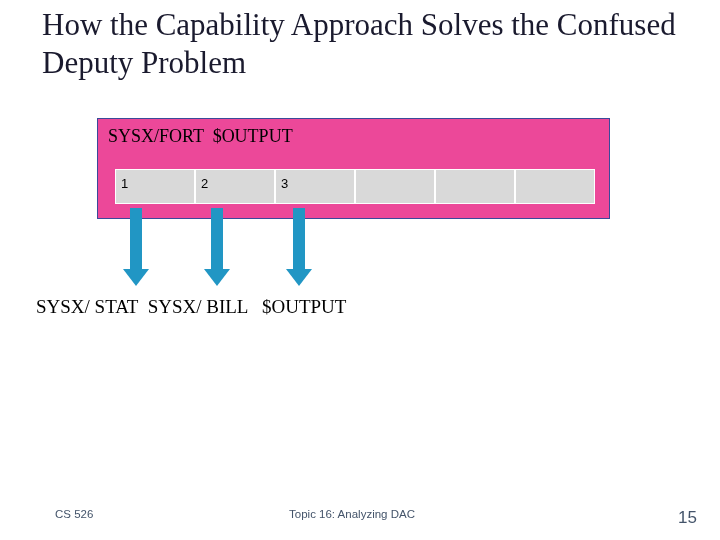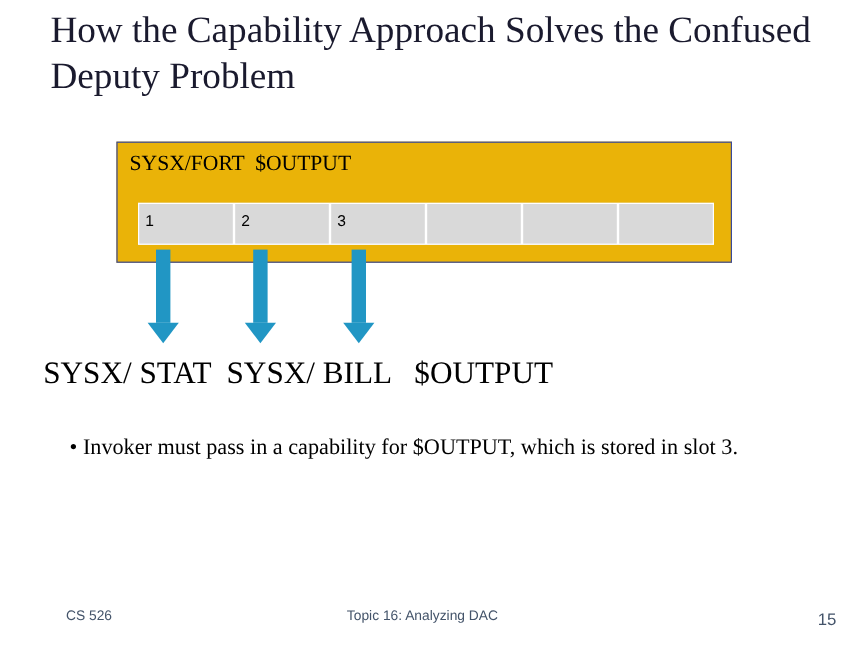--- a/index.html
+++ b/index.html
@@ -36,21 +36,21 @@
   }
 
   
   .diagram-box {
     position: absolute;
     left: 85px;
     top: 118px;
     width: 513px;
     height: 101px;
     border: 1px solid #3a4a9a;
-    background: #eab308;
+    background: #ec4899;
     box-sizing: border-box;
   }
   .diagram-label {
     position: absolute;
     left: 10px;
     top: 7px;
     font-family: "Liberation Serif", serif;
     font-size: 18px;
     color: #000000;
     white-space: pre;
@@ -101,21 +101,21 @@
     border-right: 13px solid transparent;
     border-top: 17px solid #2196c4;
   }
 
   
   .lower-labels {
     position: absolute;
     left: 24px;
     top: 296px;
     font-family: "Liberation Serif", serif;
-    font-size: 26px;
+    font-size: 19px;
     color: #000000;
     white-space: pre;
   }
 
   
   .bullets {
     position: absolute;
     left: 46px;
     top: 360px;
     width: 620px;
@@ -145,21 +145,21 @@
     text-align: center;
     font-family: "Liberation Sans", sans-serif;
     font-size: 11.5px;
     color: #44546a;
   }
   .footer-right {
     position: absolute;
     right: 35px;
     top: 508px;
     font-family: "Liberation Sans", sans-serif;
-    font-size: 14px;
+    font-size: 17px;
     color: #44546a;
   }
 </style>
 </head>
 <body>
 
 <div class="slide">
 
   <div class="title">How the Capability Approach Solves the Confused Deputy Problem</div>
 
@@ -196,20 +196,19 @@
     <div class="head" style="top:61px;"></div>
   </div>
   <div class="arrow" style="left:274px; top:208px; height:78px;">
     <div class="shaft" style="height:61px;"></div>
     <div class="head" style="top:61px;"></div>
   </div>
 
   <div class="lower-labels">SYSX/ STAT  SYSX/ BILL   $OUTPUT</div>
 
   <div class="bullets">
-    <p>• Invoker must pass in a capability for $OUTPUT, which is stored in slot 3.</p>
   </div>
 
   <div class="footer-left">CS 526</div>
   <div class="footer-center">Topic 16: Analyzing DAC</div>
   <div class="footer-right">15</div>
 
 </div>
 
 </body></html>

